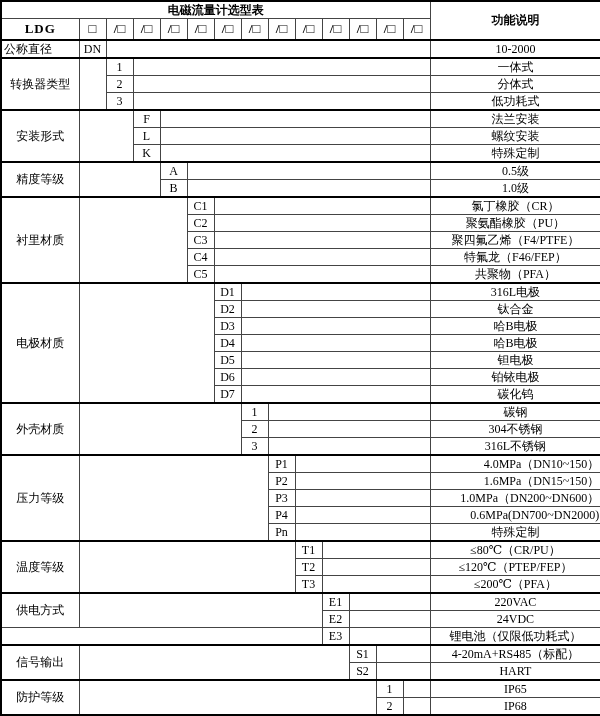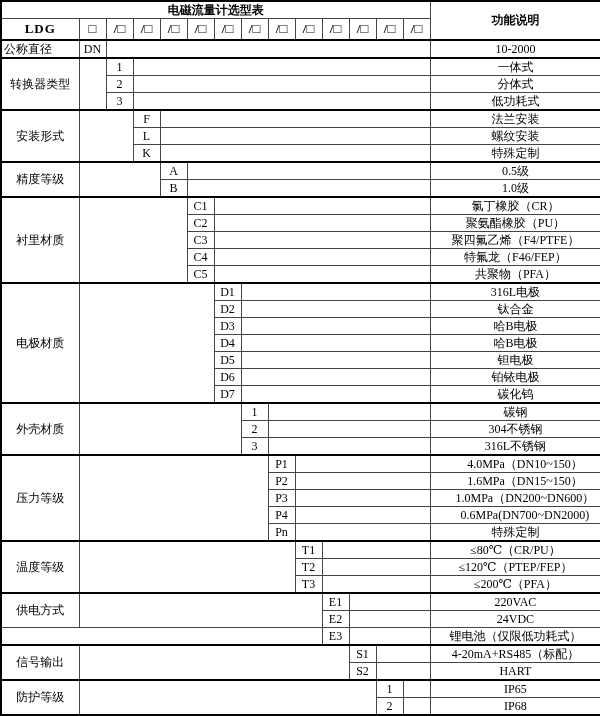--- a/index.html
+++ b/index.html
@@ -25,21 +25,21 @@
   }
   table.sel { border:2px solid #000; border-bottom:3px solid #000; }
   tr.section-start td { border-top:2px solid #000; }
   td.title-cell { font-weight:bold; font-size:13.5px; height:14px; line-height:14px; }
   td.function-header { font-weight:bold; font-size:13px;margin-left:32px; }
   tr.model-row td { height:20px; line-height:20px; font-size:13px;font-weight:bold; }
   td.model-prefix { text-align:left; padding-left:9px; letter-spacing:1px; }
   td.label-cell { font-size:13px; }
   td.label-cell.left { text-align:left; padding-left:2px; }
   td.desc-cell { font-size:12.5px; }
-  td.desc-cell.left { text-align:center; padding-left:20px; }
+  td.desc-cell.left { text-align:right; padding-left:20px; }
   td.code-cell { font-size:12px; }
   td.gap { border-left:1px solid #444; border-right:1px solid #444; }
 </style>
 </head>
 <body>
 
 <div class="wrap">
   <table class="sel">
     <colgroup>
       <col style="width:78px">

